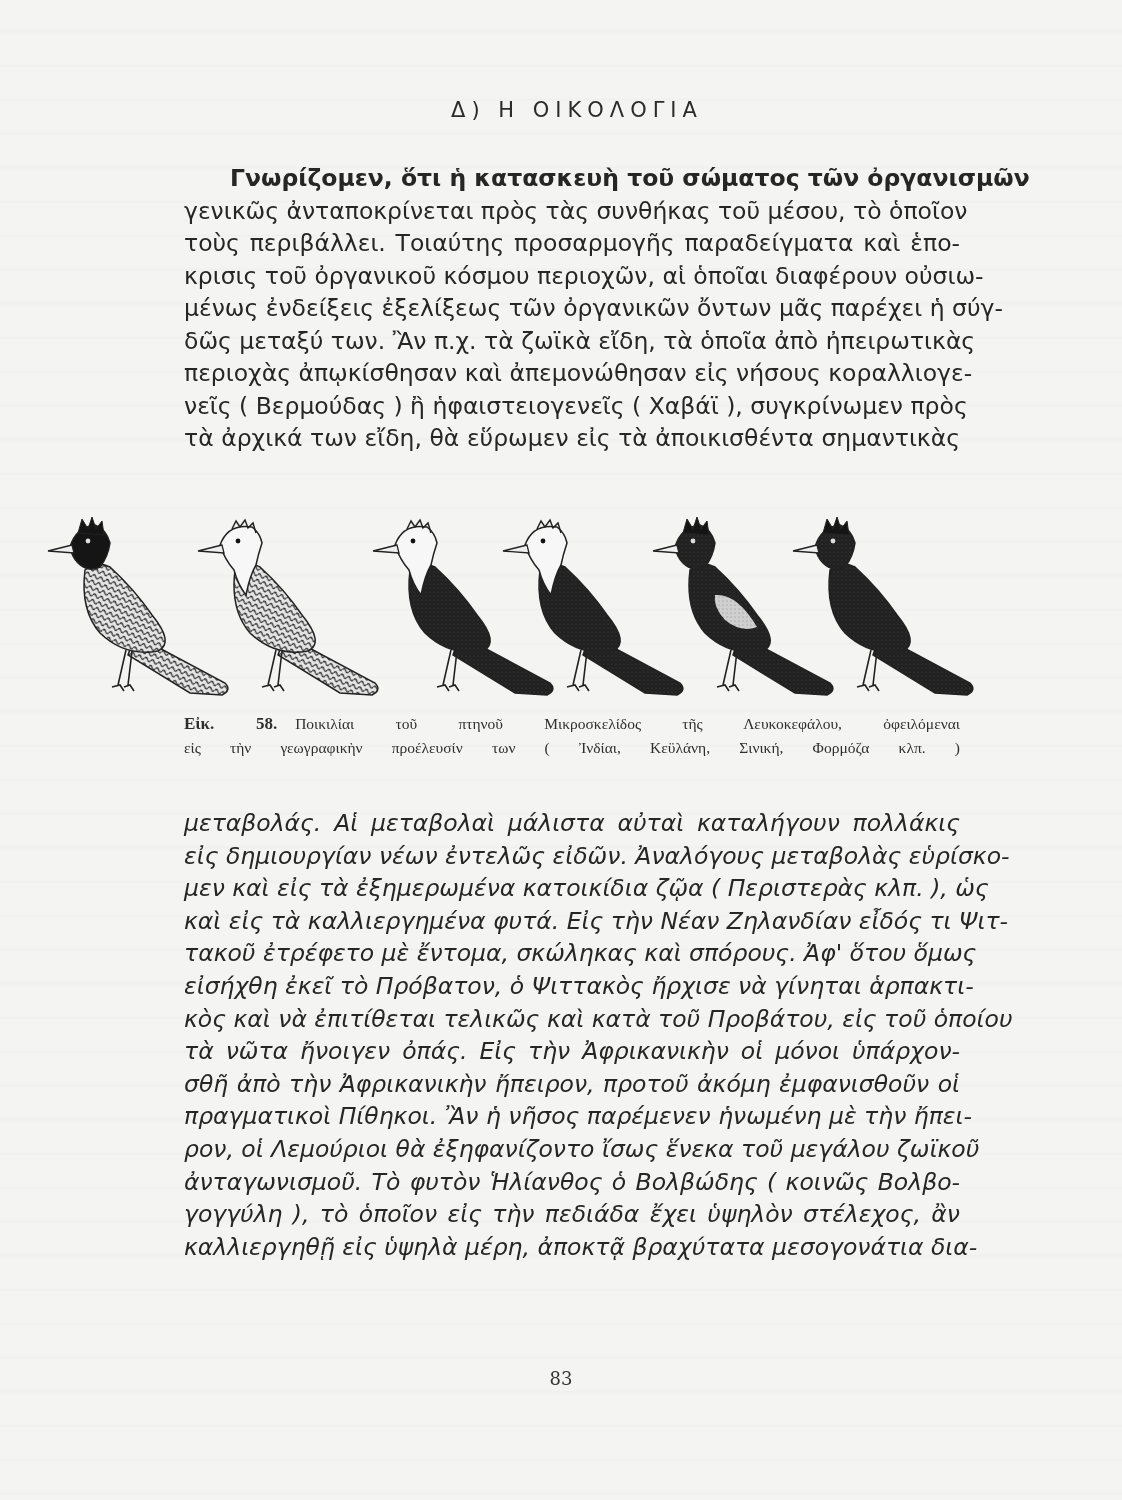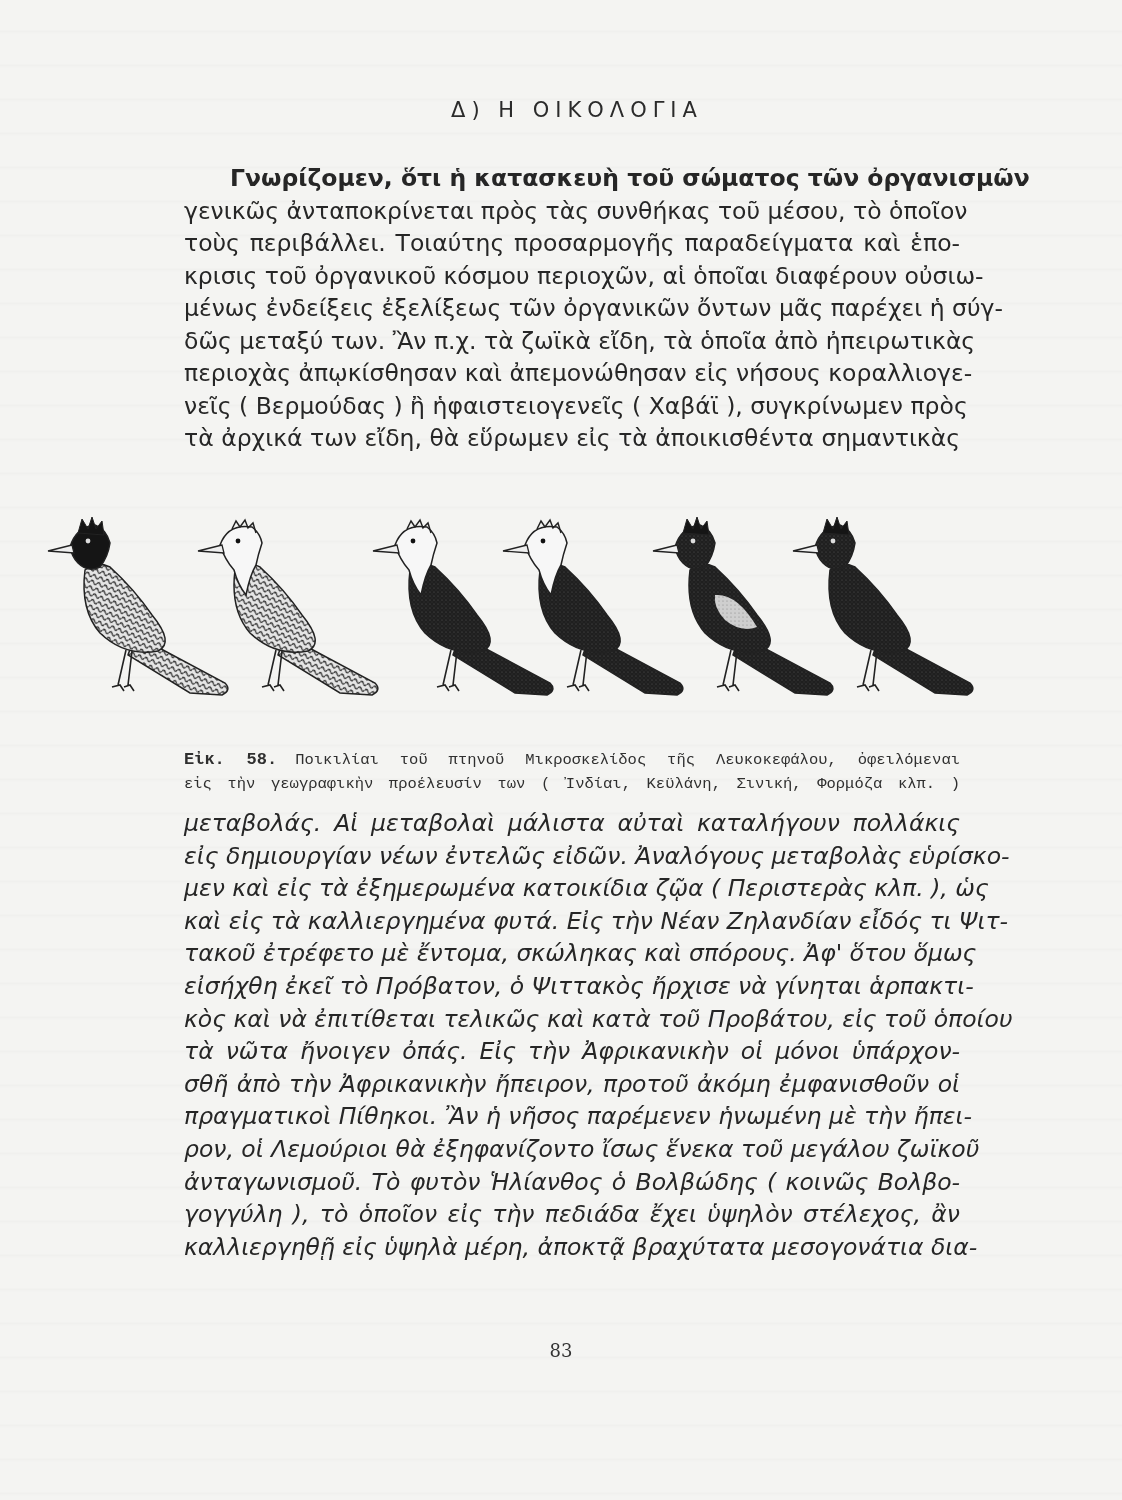--- a/index.html
+++ b/index.html
@@ -29,27 +29,27 @@
     }
     .line.indent { padding-left: 46px; font-weight: bold; }
     #para1 { top: 162px; }
     #para2 { top: 807px; }
     #para2 .line { height: 32.6px; font-style: italic; }
     .figure {
       position: absolute; left: 40px; top: 515px; width: 950px; height: 190px;
     }
     .bird { position: absolute; top: 0; width: 165px; height: 190px; }
     .caption {
-      position: absolute; left: 184px; top: 748px; width: 776px;
-      font-family: Liberation Mono, monospace; font-size: 15.5px; line-height: 24px; color: #2f2f2f;
+      position: absolute; left: 184px; top: 712px; width: 776px;
+      font-family: Liberation Serif, serif; font-size: 15.5px; line-height: 24px; color: #2f2f2f;
     }
     .caption .cap-line { display: block; white-space: nowrap; text-align: justify; text-align-last: justify; }
     .caption .fig-label { font-weight: bold; font-size: 17px; margin-right: 18px; }
     .page-number {
-      position: absolute; top: 1340px; left: 0; width: 1122px; text-align: center;
+      position: absolute; top: 1368px; left: 0; width: 1122px; text-align: center;
       font-family: "DejaVu Serif", serif; font-size: 18px; color: #333;
     }
   </style>
 </head>
 <body>
 
 <div class="bleed"></div>
 
 <div class="heading">Δ) Η ΟΙΚΟΛΟΓΙΑ</div>
 

